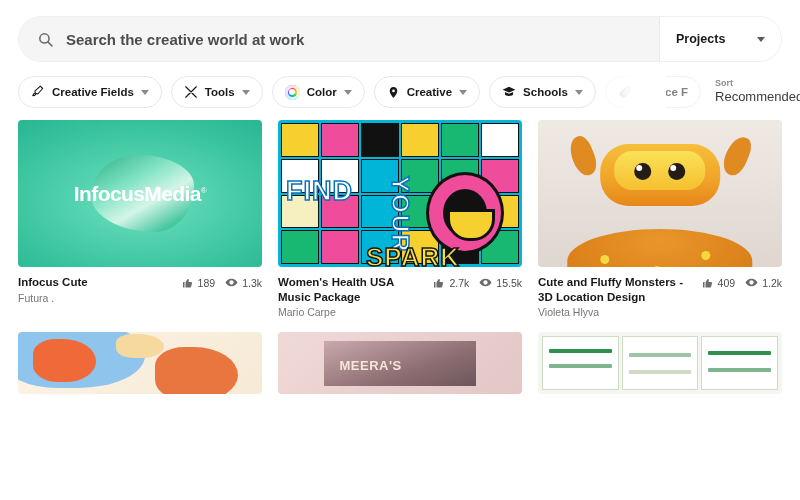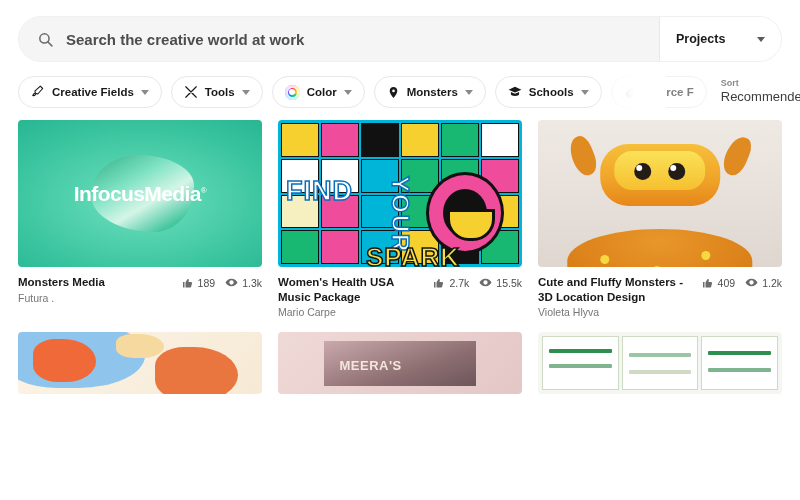--- a/index.html
+++ b/index.html
@@ -236,21 +236,21 @@
         <span class="pill-label">Color</span>
         <span class="caret"></span>
       </div>
 
       <div class="pill">
         <span>
           <svg class="ic" width="13" height="13" viewBox="0 0 24 24" fill="#191919">
             <path d="M12 2c-4 0-7 3-7 7 0 5 7 13 7 13s7-8 7-13c0-4-3-7-7-7zm0 9.5A2.5 2.5 0 1112 6.5a2.5 2.5 0 010 5z"></path>
           </svg>
         </span>
-        <span class="pill-label">Monsters</span>
+        <span class="pill-label">Creative</span>
         <span class="caret"></span>
       </div>
 
       <div class="pill">
         <span>
           <svg class="ic" width="14" height="14" viewBox="0 0 24 24" fill="#191919">
             <path d="M12 3L1 8l11 5 11-5-11-5z"></path>
               <path d="M5 12v4c0 1.7 3.1 3 7 3s7-1.3 7-3v-4l-7 3-7-3z"></path>
           </svg>
         </span>
@@ -292,21 +292,21 @@
 
     <div class="card">
       <div class="thumb tb-infocus">
         <div class="blob"></div>
         <div class="infocus-word">
           <span>InfocusMedia</span><sup>®</sup>
         </div>
       </div>
       <div class="card-meta">
         <div class="meta-text">
-          <div class="card-title">Monsters Media</div>
+          <div class="card-title">Infocus Cute</div>
           <div class="card-owner">Futura .</div>
         </div>
         <div class="stats">
           <div class="stat">
             <svg class="ic" width="12" height="12" viewBox="0 0 24 24" fill="#6b6b6b">
               <path d="M2 10h3v11H2zM7 21h9.3c1 0 1.8-.6 2-1.5l1.7-7c.3-1.2-.7-2.5-2-2.5h-5l.8-3.8c.2-1-.5-2-1.5-2.2-.7-.1-1.4.2-1.7.8L7 10.4V21z"></path>
             </svg>
             <span>189</span>
           </div>
           <div class="stat">

